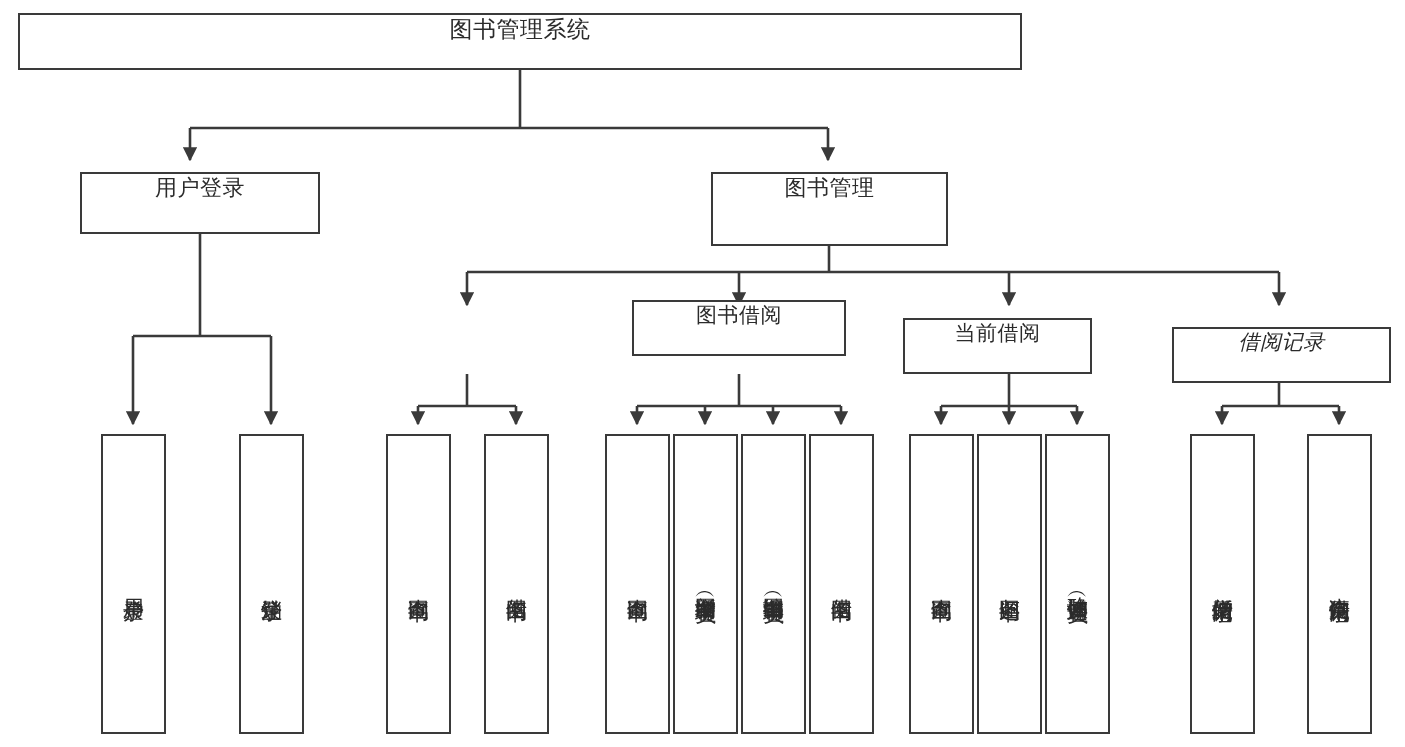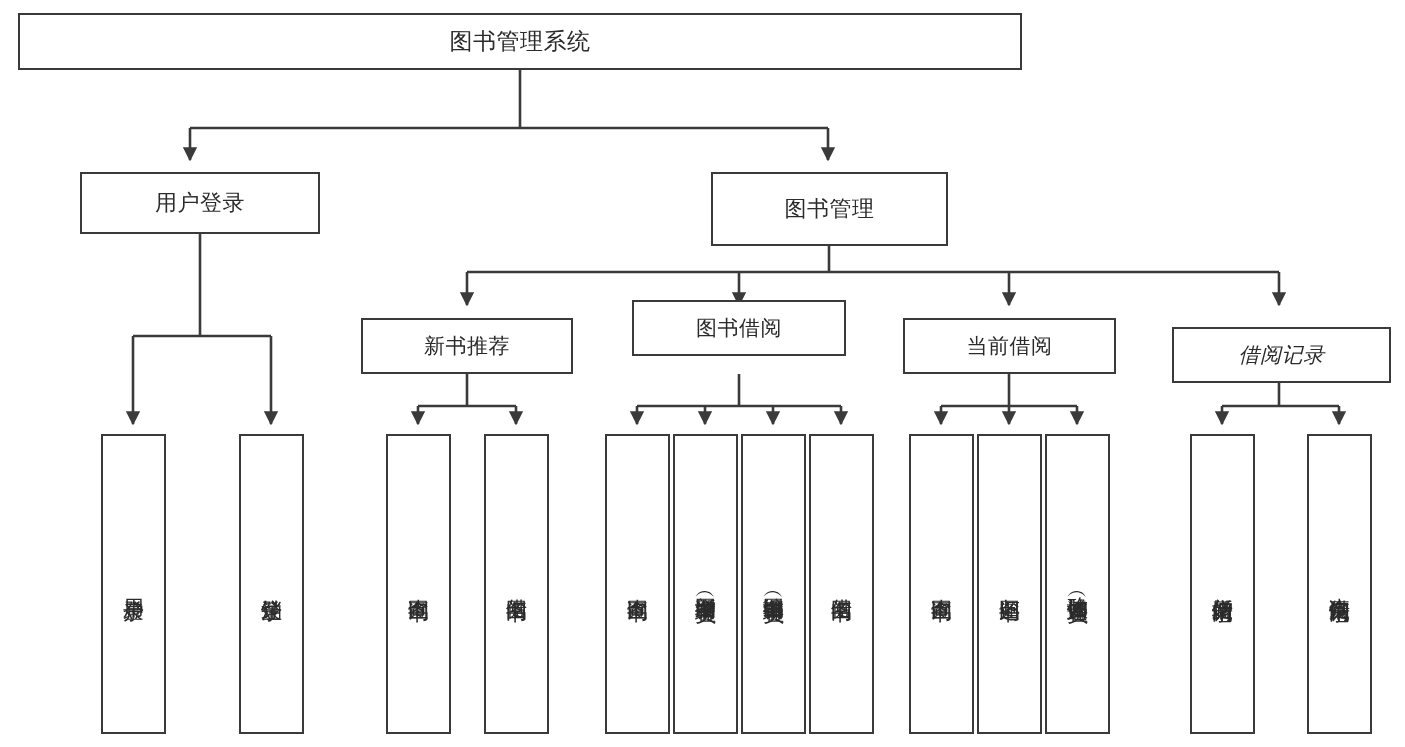--- a/index.html
+++ b/index.html
@@ -25,21 +25,20 @@
     width: 1405px;
     height: 747px;
     pointer-events: none;
   }
   .node {
     position: absolute;
     box-sizing: border-box;
     background: #ffffff;
     border: 2.5px solid #3a3a3a;
     display: flex;
-    align-items: center;
     justify-content: center;
     color: #2b2b2b;
   }
   .node.root {
     font-size: 23px;
   }
   .node.level2 {
     font-size: 22px;
   }
   .node.level3 {
@@ -133,27 +132,24 @@
     <span class="label">图书管理系统</span>
   </div>
 
   <div class="node level2" style="left:80px; top:172px; width:240px; height:62px;">
     <span class="label">用户登录</span>
   </div>
   <div class="node level2" style="left:711px; top:172px; width:237px; height:74px;">
     <span class="label">图书管理</span>
   </div>
 
-  <div class="node level3" style="left:361px; top:318px; width:212px; height:56px;">
-    <span class="label">新书推荐</span>
-  </div>
   <div class="node level3" style="left:632px; top:300px; width:214px; height:56px;">
     <span class="label">图书借阅</span>
   </div>
-  <div class="node level3" style="left:903px; top:318px; width:213px; height:56px;">
+  <div class="node level3" style="left:903px; top:318px; width:189px; height:56px;">
     <span class="label">当前借阅</span>
   </div>
   <div class="node level3" style="left:1172px; top:327px; width:219px; height:56px;font-style:italic;">
     <span class="label">借阅记录</span>
   </div>
 
   <div class="node leaf" style="left:101px; top:434px; width:65px; height:300px;">
     <span class="label">用户登录</span>
   </div>
   <div class="node leaf" style="left:239px; top:434px; width:65px; height:300px;">

